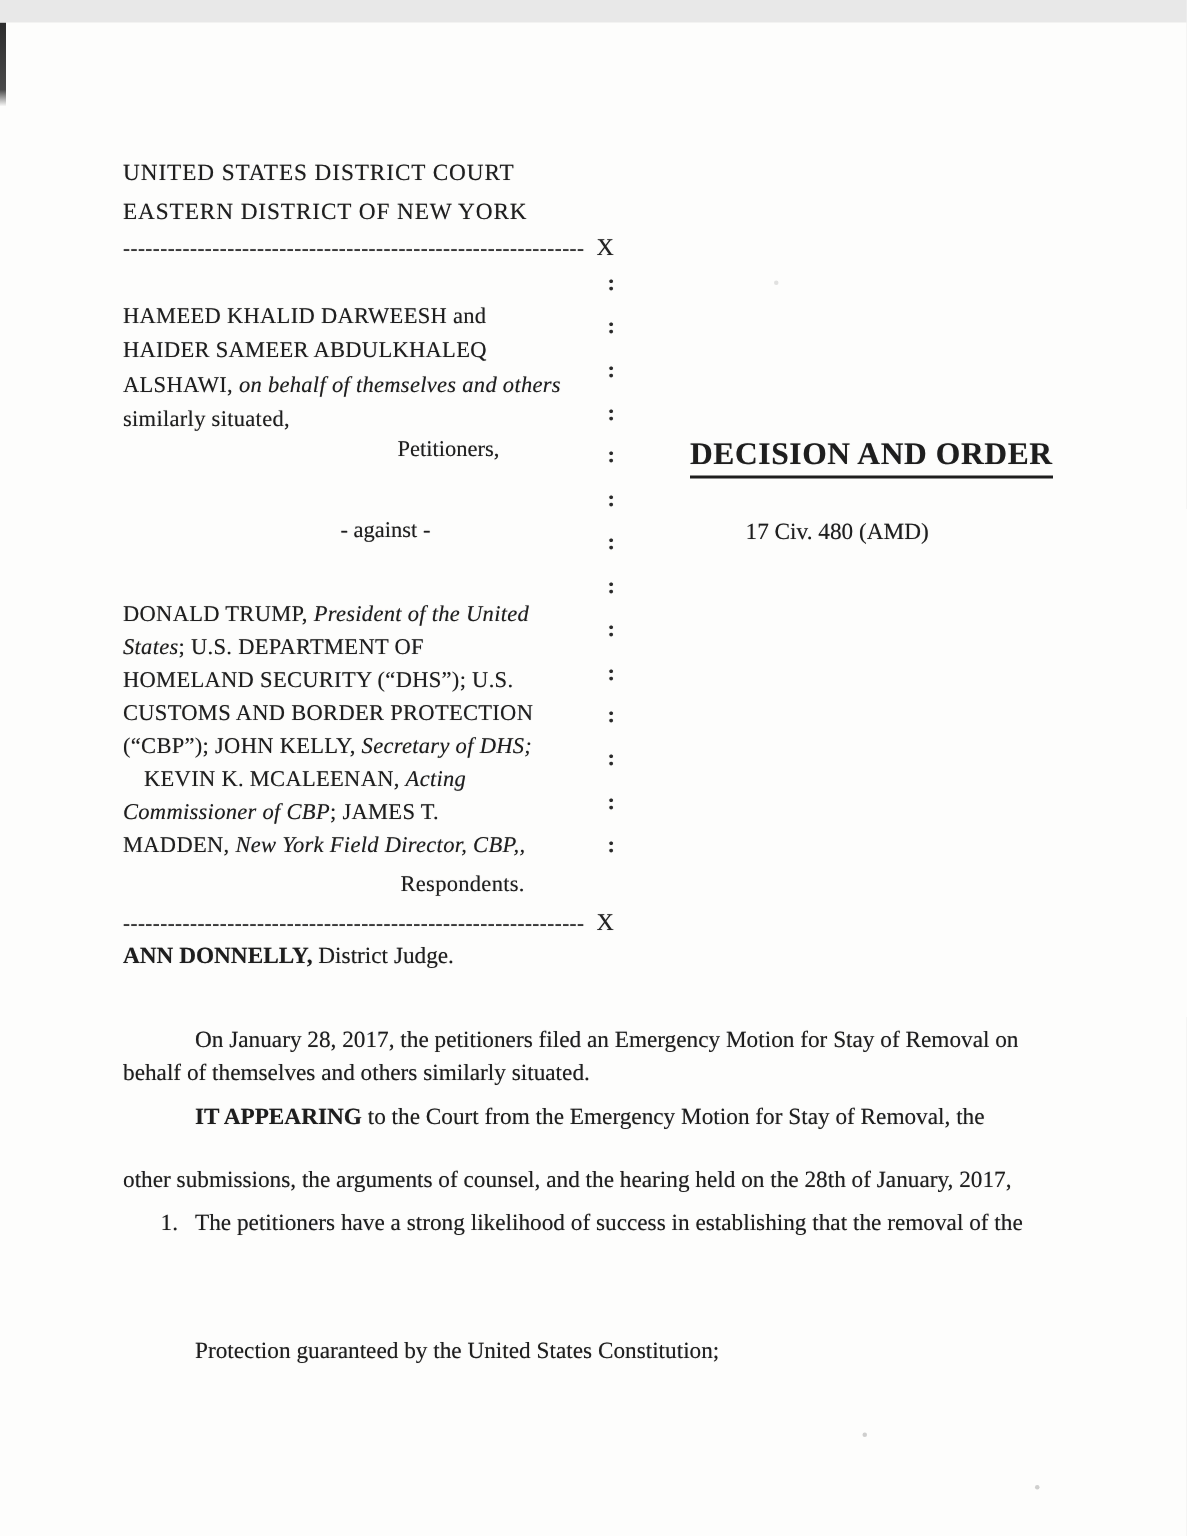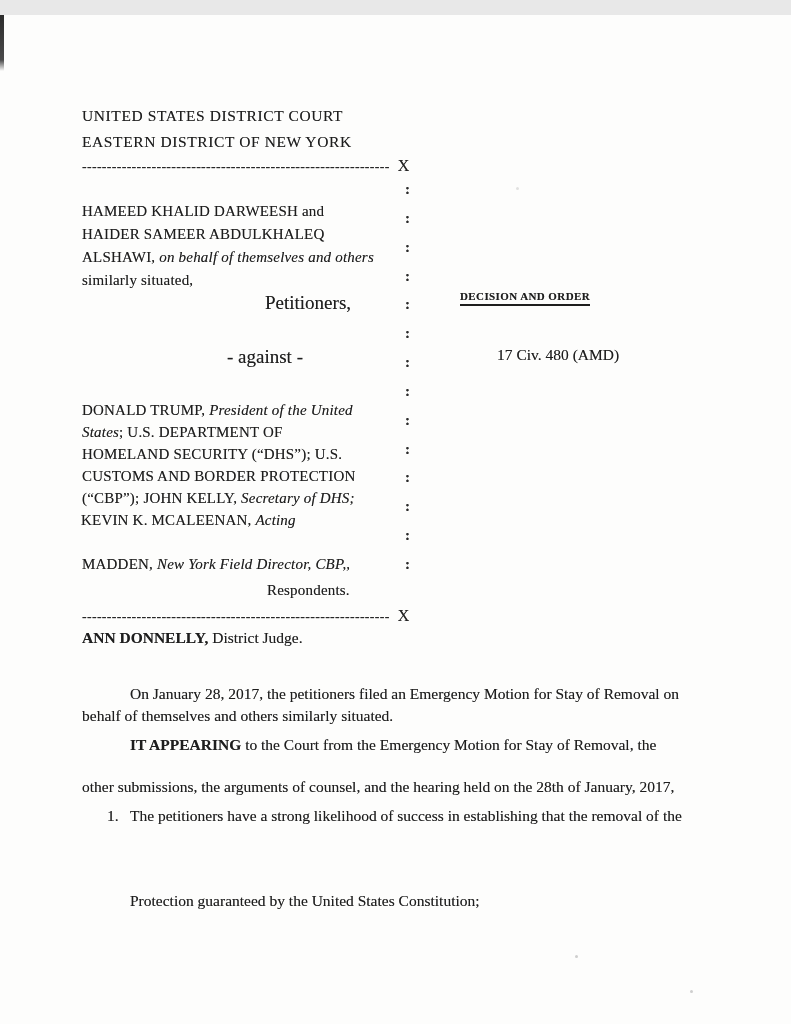--- a/index.html
+++ b/index.html
@@ -16,27 +16,27 @@
     overflow: hidden;
     font-family: "Liberation Serif", "DejaVu Serif", serif;
     color: #1e1e1e;
     text-shadow: 0 0 0.5px rgba(45,45,45,0.55);
     padding-left: 23px;
   }
   .abs { position: absolute; white-space: nowrap; }
   .hdr { font-size: 15.5px; letter-spacing: 0.6px; }
   .cap { font-size: 15px; font-weight: normal; letter-spacing: 0.2px; }
   .cap .it { font-style: italic; }
-  .reg { font-size: 19px; font-weight: normal; }
+  .reg { font-size: 15px; font-weight: normal; }
   .body-line { font-size: 15.5px; }
   .b { font-weight: bold; }
   .divider { font-size: 14px; letter-spacing: 0.3px; color: #242424; }
   .divider .xmark { font-size: 16px; margin-left: 8px; letter-spacing: 0; }
   .order-title {
-    font-size: 11px;
+    font-size: 21px;
     font-weight: bold;
     letter-spacing: 0.4px;
     border-bottom: 2px solid #1e1e1e;
     padding-bottom: 2px;
   }
   .colon-col {
     position: absolute;
     left: 405px;
     top: 166px;
     height: 392px;
@@ -114,22 +114,25 @@
     <span>DONALD TRUMP, </span><span class="it">President of the United</span>
   </div>
   <div class="abs cap" style="left:82px; top:409px;">
     <span class="it">States</span><span>; U.S. DEPARTMENT OF</span>
   </div>
   <div class="abs cap" style="left:82px; top:431px;">HOMELAND SECURITY (“DHS”); U.S.</div>
   <div class="abs cap" style="left:82px; top:453px;">CUSTOMS AND BORDER PROTECTION</div>
   <div class="abs cap" style="left:82px; top:475px;">
     <span>(“CBP”); JOHN KELLY, </span><span class="it">Secretary of DHS;</span>
   </div>
-  <div class="abs cap" style="left:81px; top:497px;">
+  <div class="abs cap" style="left:96px; top:497px;">
     <span>KEVIN K. MCALEENAN, </span><span class="it">Acting</span>
+  </div>
+  <div class="abs cap" style="left:82px; top:519px;">
+    <span class="it">Commissioner of CBP</span><span>; JAMES T.</span>
   </div>
   <div class="abs cap" style="left:82px; top:541px;">
     <span>MADDEN, </span><span class="it">New York Field Director, CBP,,</span>
   </div>
   <div class="abs cap" style="left:267px; top:567px;">Respondents.</div>
 
   <div class="abs divider" style="left:82px; top:592px;">
     <span>--------------------------------------------------------------</span><span class="xmark">X</span>
   </div>
 

